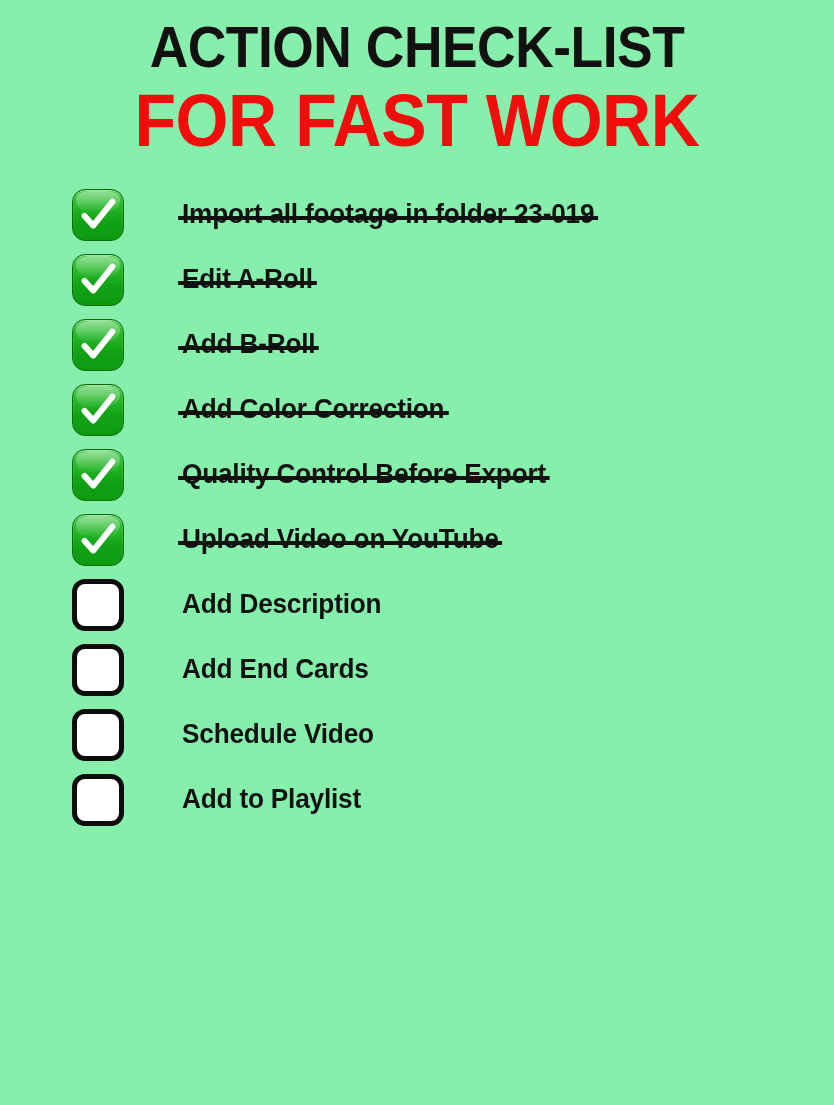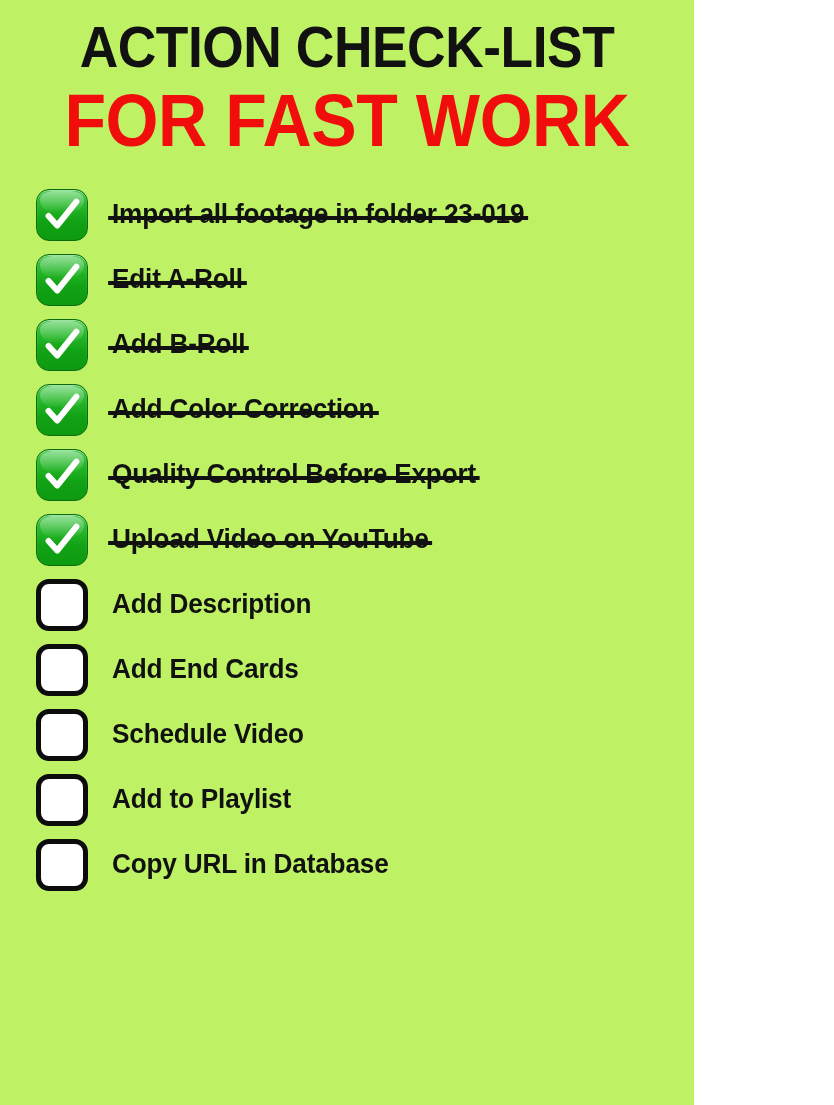--- a/index.html
+++ b/index.html
@@ -1,21 +1,21 @@
 <!DOCTYPE html>
 <html><head>
 <meta charset="utf-8">
 <style>
   html,body{margin:0;padding:0;}
   body{
     width:834px;height:1105px;background:#ffffff;
     font-family:"Liberation Sans","DejaVu Sans",sans-serif;
     overflow:hidden;
   }
-  .page{position:relative;width:694px;height:1105px;background:#bef264;}
+  .page{position:relative;width:834px;height:1105px;background:#86efac;}
 
   
   .title-block{padding-top:8px;text-align:center;}
   .title-line{
     font-weight:bold;
     letter-spacing:-0.5px;
     line-height:1.0;
     white-space:nowrap;
     transform:scaleX(0.92);
   }
@@ -32,22 +32,23 @@
 
   
   .list{
     position:absolute;
     top:182px;left:0;width:834px;
   }
   .row{
     display:flex;
     align-items:center;
     height:65px;
-    padding-left:36px;
+    padding-left:72px;
     box-sizing:border-box;
+    gap:34px;
   }
 
   
   .box{
     width:52px;height:52px;
     box-sizing:border-box;
     flex:0 0 52px;
     border-radius:13px;
     background:#ffffff;
     border:5px solid #0c0c0c;
@@ -165,19 +166,15 @@
         <div class="label">Add End Cards</div>
       </div>
       <div class="row">
         <div class="box"></div>
         <div class="label">Schedule Video</div>
       </div>
       <div class="row">
         <div class="box"></div>
         <div class="label">Add to Playlist</div>
       </div>
-      <div class="row">
-        <div class="box"></div>
-        <div class="label">Copy URL in Database</div>
-      </div>
     </div>
 
 </div>
 
 </body></html>

